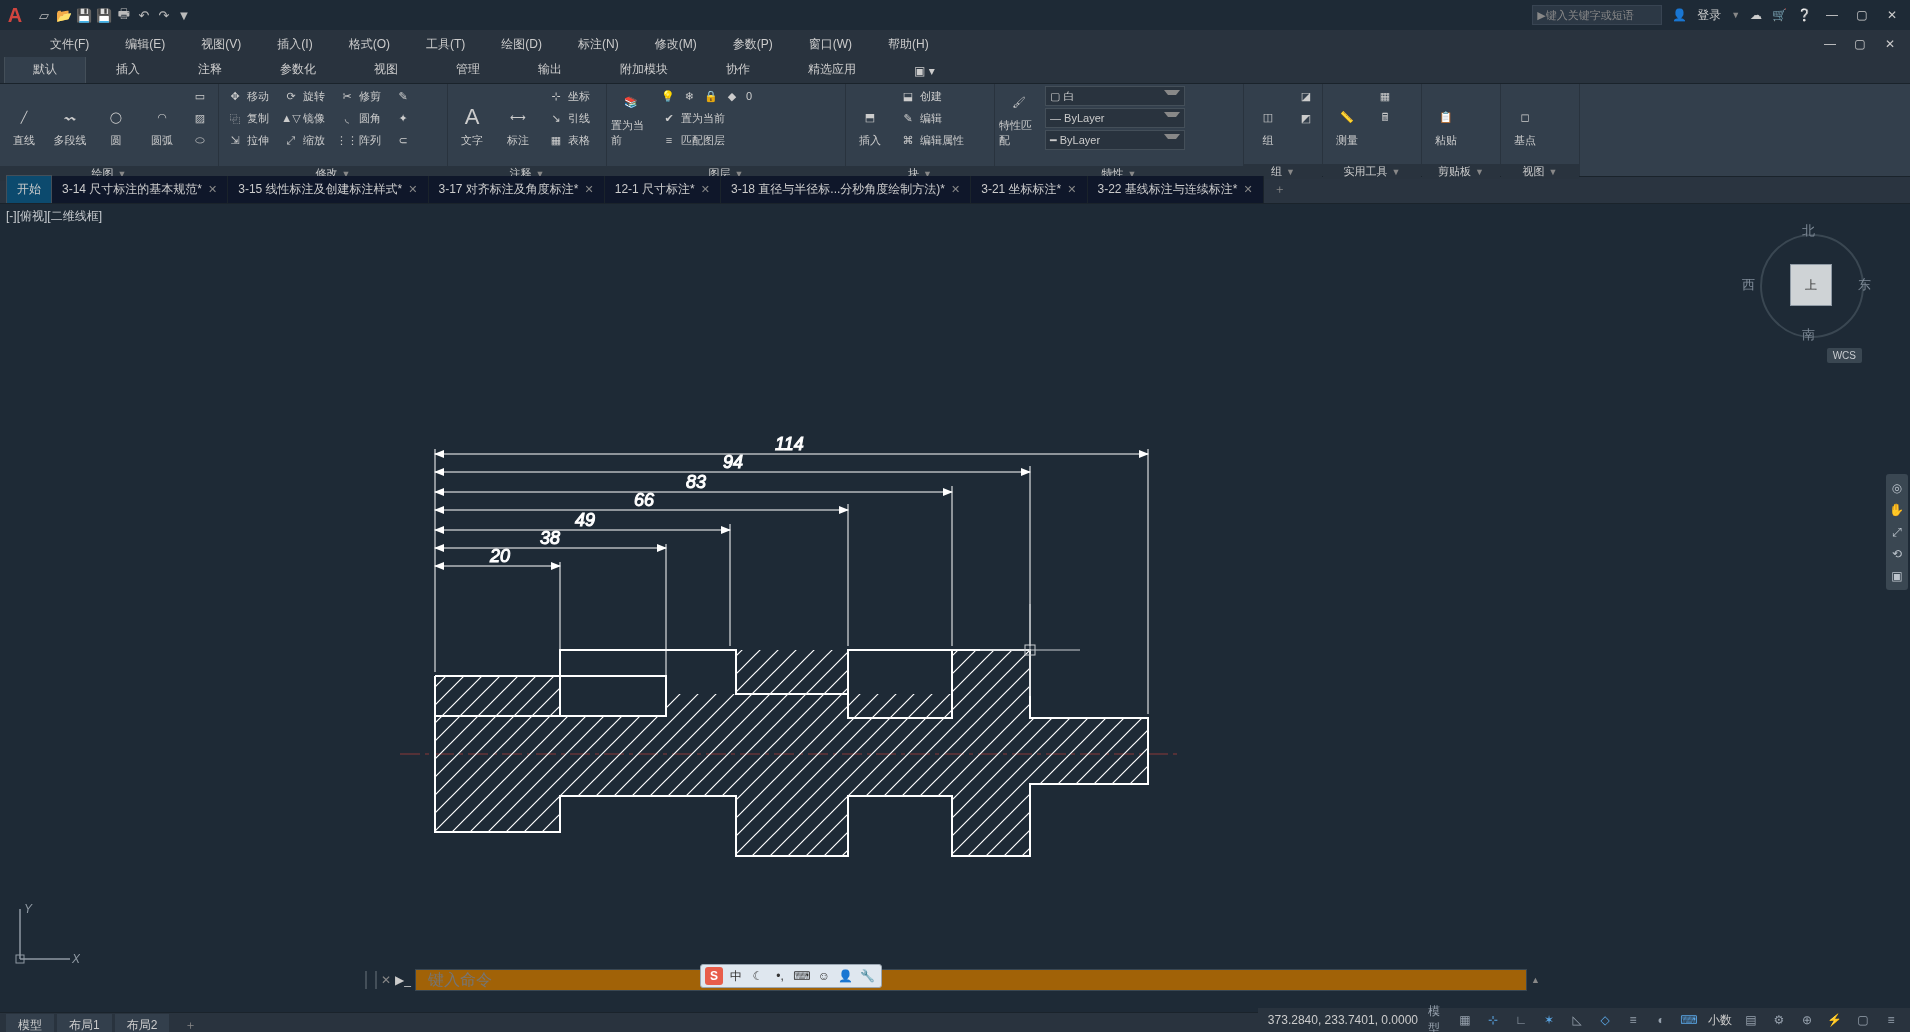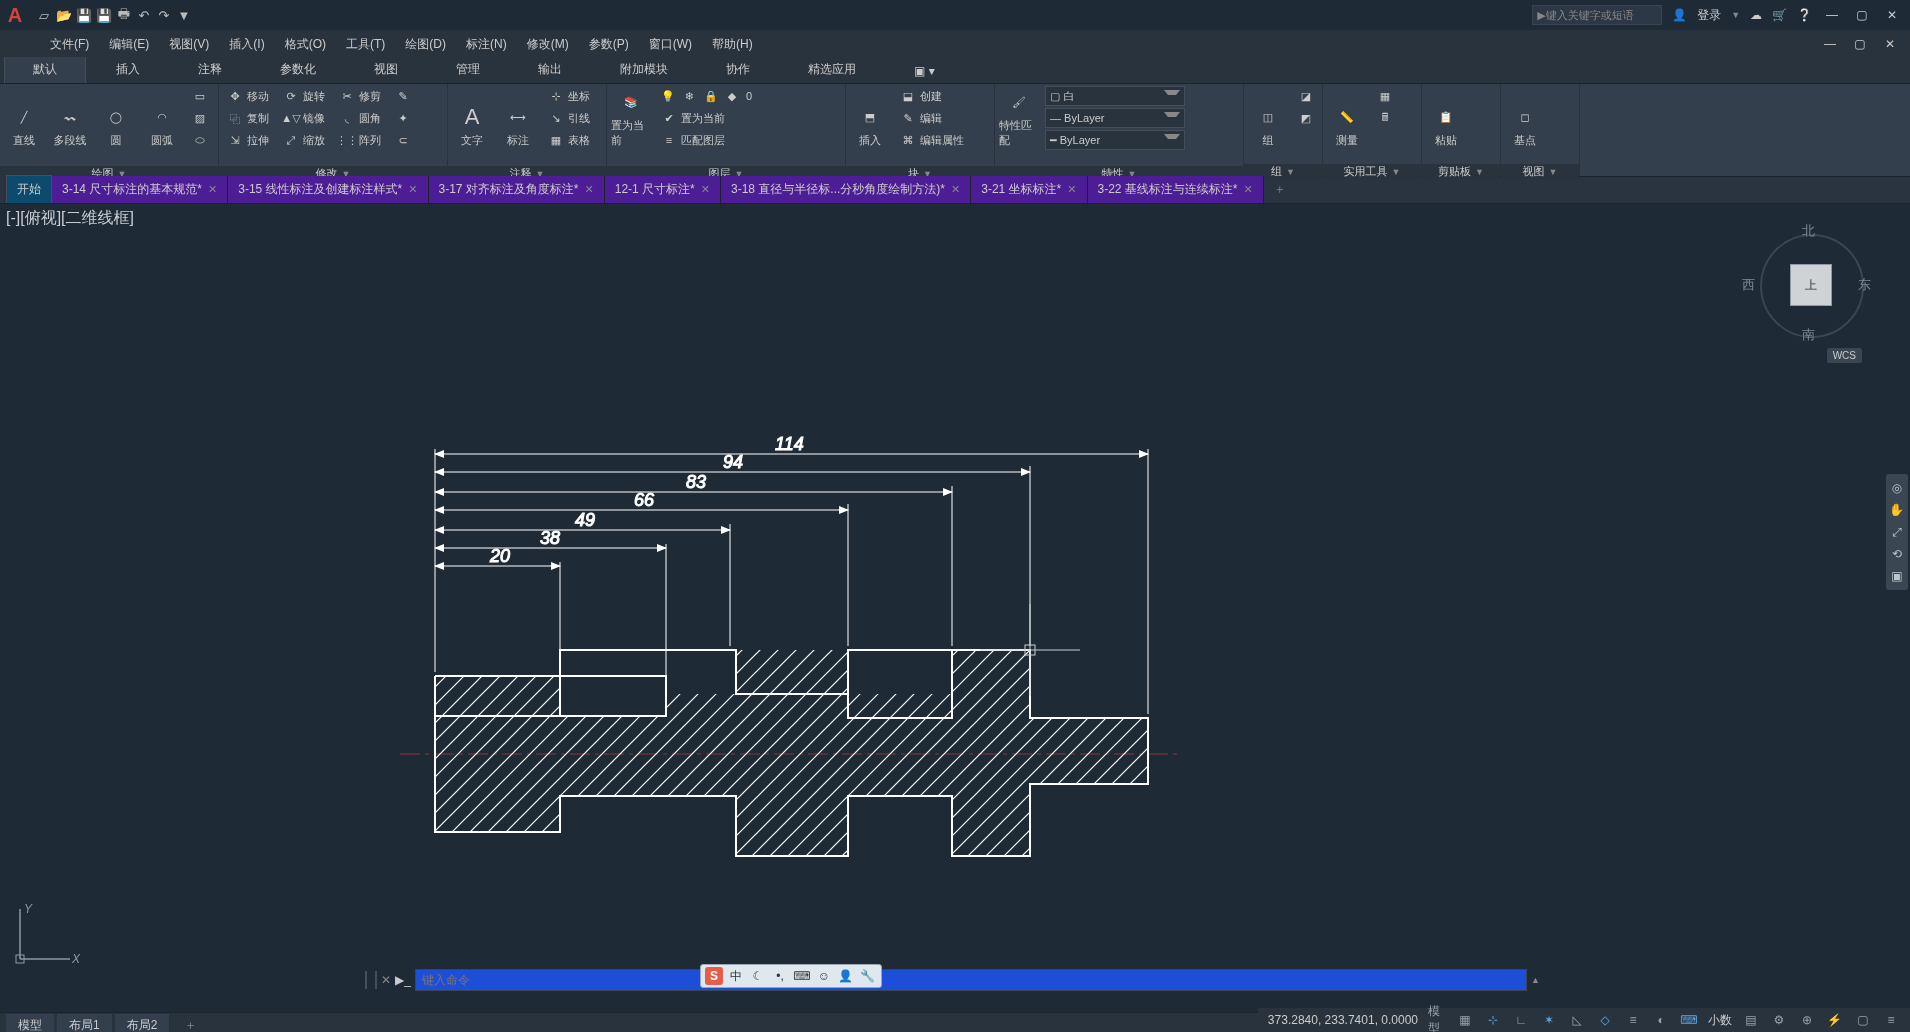--- a/index.html
+++ b/index.html
@@ -5,55 +5,55 @@
   html,body{margin:0;padding:0;width:1910px;height:1032px;background:#1e2a36;font-family:"Microsoft YaHei","Segoe UI",sans-serif;color:#ccc;font-size:12px;overflow:hidden}
   .titlebar{height:30px;background:#1e2a36;display:flex;align-items:center;border-bottom:1px solid #29333e;position:relative}
   .app-logo{width:30px;height:30px;display:flex;align-items:center;justify-content:center;color:#d0453f;font-weight:bold;font-size:20px}
   .qat{display:flex;gap:4px;margin-left:6px}
   .qat .qicon{width:16px;height:16px;display:flex;align-items:center;justify-content:center;color:#bbb;font-size:13px}
   .titlebar-center{position:absolute;left:0;right:0;text-align:center;pointer-events:none}
   .titlebar-center span{color:#aab;pointer-events:none}
   .titlebar-right{margin-left:auto;display:flex;align-items:center;gap:10px;margin-right:8px}
   .search-mini{background:#2c3845;border:1px solid #384452;height:18px;width:120px;padding:0 4px;color:#888;font-size:11px;display:flex;align-items:center}
   .winbtn{width:20px;height:20px;color:#ccc;display:flex;align-items:center;justify-content:center}
-  .menubar{height:26px;background:#29333e;display:flex;align-items:center;gap:0;padding-left:40px;position:relative}
+  .menubar{height:26px;background:#29333e;display:flex;align-items:center;gap:16px;padding-left:40px;position:relative}
   .menubar .mitem{padding:4px 10px;color:#ccc}
   .ribbon-tabs{height:26px;background:#29333e;display:flex;align-items:flex-end;padding-left:4px;gap:2px;border-bottom:1px solid #1a232b}
   .rtab{padding:5px 28px;color:#ccc;border-top-left-radius:3px;border-top-right-radius:3px}
   .rtab.active{background:#333f4c;border:1px solid #444f59;border-bottom:none}
   .ribbon{height:92px;background:#333f4c;display:flex;border-bottom:1px solid #1a232b}
   .panel{border-right:1px solid #29333e;display:flex;flex-direction:column;padding:2px 4px 0 4px}
   .panel-body{flex:1;display:flex;gap:6px;align-items:flex-start}
   .panel-title{height:18px;background:#29333e;margin:16px -4px;color:#ccc;display:flex;align-items:center;justify-content:center;gap:4px;font-size:11px}
   .bigbtn{display:flex;flex-direction:column;align-items:center;justify-content:flex-end;width:40px;height:62px;color:#ccc;font-size:11px;gap:2px}
   .bigbtn .ico{width:28px;height:28px;display:flex;align-items:center;justify-content:center}
   .col{display:flex;flex-direction:column;gap:2px}
   .smallbtn{display:flex;align-items:center;gap:4px;height:20px;padding:0 4px;color:#ccc;font-size:11px;white-space:nowrap}
   .smallbtn .ico{width:16px;height:16px;display:inline-flex;align-items:center;justify-content:center}
   .doc-tabs{height:26px;background:#2a3440;display:flex;align-items:flex-end;padding-left:6px;gap:0;border-bottom:1px solid #1a232b}
-  .doctab{padding:5px 10px;color:#ccc;display:flex;align-items:center;gap:6px;border-right:1px solid #1a232b;background:#4c1d95}
+  .doctab{padding:5px 10px;color:#ccc;display:flex;align-items:center;gap:6px;border-right:1px solid #1a232b;background:#0f172a}
   .doctab.first{background:#0c4a6e;border:1px solid #444f59;border-bottom:none}
   .doctab .close{color:#888;font-size:11px}
   .canvas-area{position:relative;background:#1e2a36;flex:1}
-  .vp-label{position:absolute;left:6px;top:4px;color:#c9cdd1;font-size:16px}
+  .vp-label{position:absolute;left:6px;top:4px;color:#c9cdd1;font-size:12px}
   .viewcube{position:absolute;right:40px;top:20px;width:120px;height:150px;color:#7e8a97;font-size:13px}
   .viewcube .ring{position:absolute;left:10px;top:10px;width:100px;height:100px;border:2px solid #3a4752;border-radius:50%}
   .viewcube .cube{position:absolute;left:40px;top:40px;width:40px;height:40px;background:#cfd3d6;border:1px solid #8f9aa5;color:#333;display:flex;align-items:center;justify-content:center;font-size:12px}
   .viewcube .n{position:absolute;left:52px;top:-2px}
   .viewcube .s{position:absolute;left:52px;top:102px}
   .viewcube .w{position:absolute;left:-8px;top:52px}
   .viewcube .e{position:absolute;left:108px;top:52px}
   .wcs-badge{position:absolute;right:48px;top:144px;background:#3a4752;color:#c9cdd1;padding:2px 6px;font-size:10px;border-radius:2px}
   .navbar-right{position:absolute;right:2px;top:270px;width:22px;background:#3a4752;border-radius:3px;display:flex;flex-direction:column;gap:6px;padding:6px 0;align-items:center}
   .navbar-right .nicon{width:16px;height:16px;color:#bcc4cc;font-size:12px;display:flex;align-items:center;justify-content:center}
   .ucs{position:absolute;left:10px;bottom:40px;color:#8f99a3;font-size:12px}
   .cmdbar{position:absolute;left:365px;right:370px;bottom:20px;height:24px;display:flex;align-items:center;gap:4px}
   .cmdbar .handle{width:8px;height:18px;border-left:2px solid #444f59;border-right:2px solid #444f59}
   .cmdbar .x{color:#888}
-  .cmdbar input{flex:1;background:#1d4ed8;border:1px solid #3a4752;color:#ccc;height:20px;padding:0 6px;font-size:12px}
+  .cmdbar input{flex:1;background:#a16207;border:1px solid #3a4752;color:#ccc;height:20px;padding:0 12px;font-size:16px}
   .layout-tabs{height:24px;background:#29333e;display:flex;align-items:center;padding-left:6px;gap:2px;border-top:1px solid #1a232b}
   .ltab{padding:3px 12px;color:#ccc;background:#333f4c;margin-right:1px}
   .ltab.plus{background:none;color:#888}
   .statusbar{position:absolute;right:0;bottom:0;height:24px;background:#29333e;display:flex;align-items:center;gap:10px;padding:0 10px;color:#ccc}
   .statusbar .sicon{width:18px;height:18px;display:flex;align-items:center;justify-content:center;color:#96a1ad}
   .statusbar .sicon.active{color:#5aa7e6}
   .ime-bar{position:absolute;left:700px;bottom:24px;height:22px;background:#dfe7ef;border:1px solid #9aa6b2;display:flex;align-items:center;gap:4px;padding:0 4px;color:#333;font-size:12px;border-radius:3px}
   .ime-bar .ime-s{width:18px;height:18px;background:#e85d4a;color:#fff;border-radius:3px;display:flex;align-items:center;justify-content:center;font-weight:bold}
   .ime-bar .ime-i{width:18px;height:18px;display:flex;align-items:center;justify-content:center}
   .layer-combo{width:130px;height:18px;background:#29333e;border:1px solid #444f59;color:#ccc;display:flex;align-items:center;padding:0 4px;font-size:11px;justify-content:space-between}

